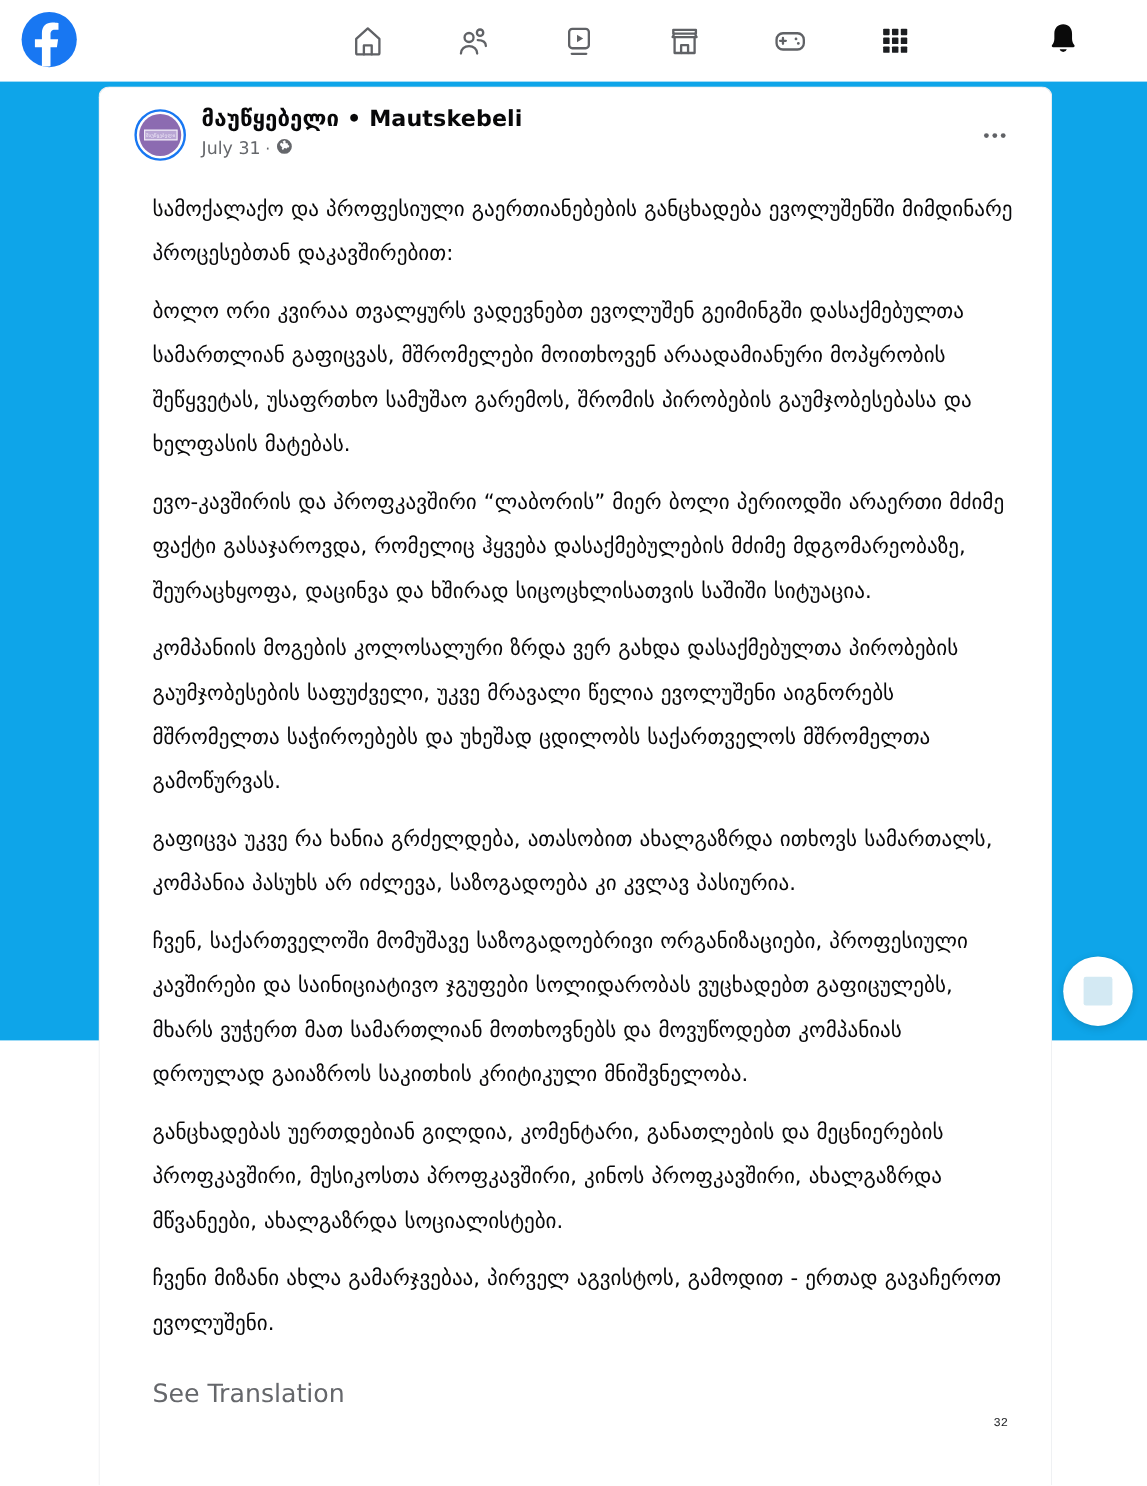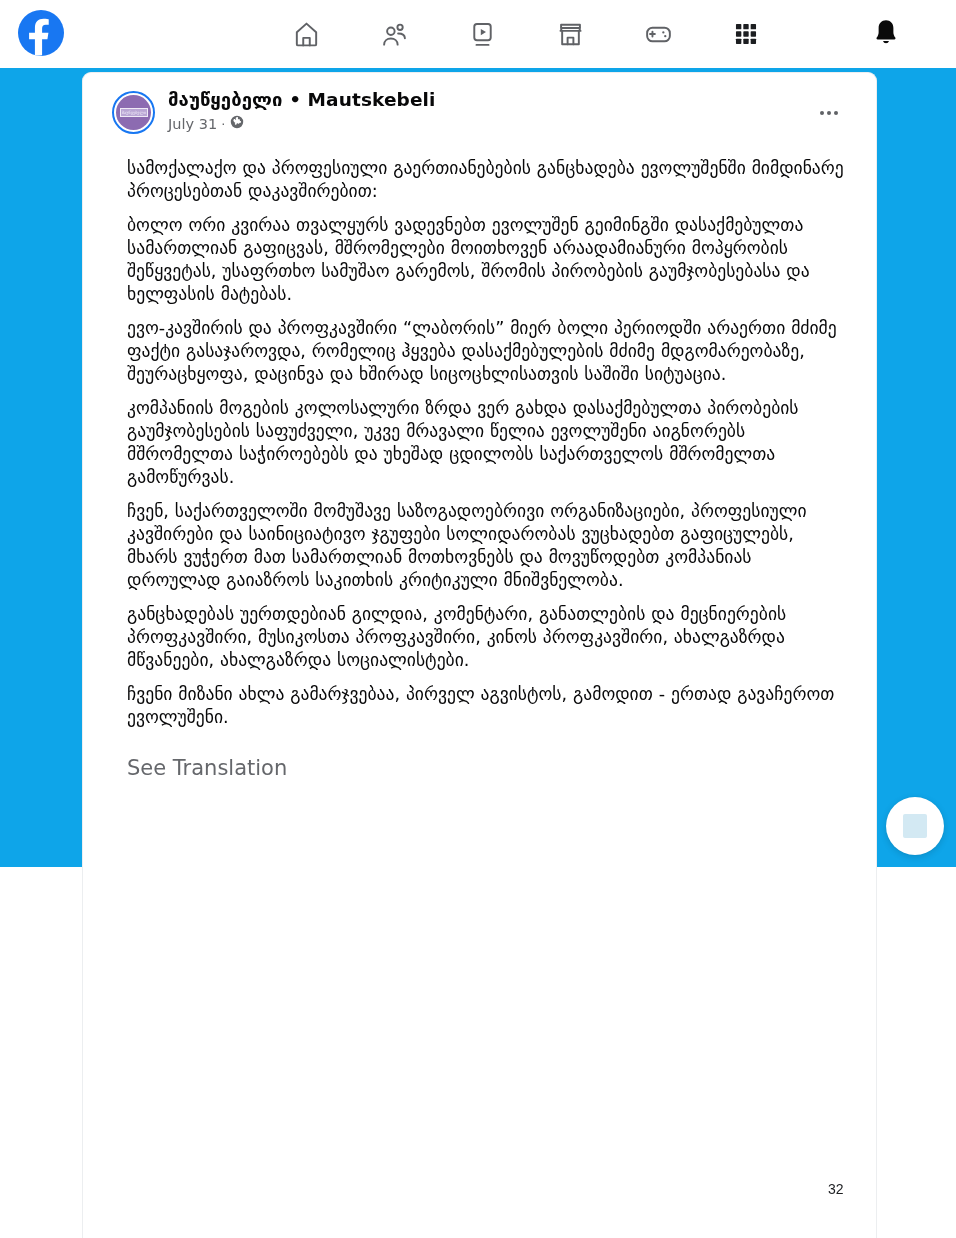--- a/index.html
+++ b/index.html
@@ -119,42 +119,42 @@
   }
 
   
   .post-body {
     padding: 0 30px 0 44px;
     margin-top: 6px;
   }
   .para {
     font-family: "DejaVu Sans", "Liberation Sans", sans-serif;
     font-size: 17.6px;
-    line-height: 23px;
+    line-height: 37px;
     color: #080809;
     margin-bottom: 11px;
     letter-spacing: 0;
     word-spacing: .3px;
   }
   .see-translation {
     margin-top: 16px;
     font-size: 21px;
     color: #65676b;
     font-weight: 400;
     cursor: pointer;
     display: inline-block;
   }
 
   
   .page-number {
     position: absolute;
     left: 828px; top: 1181px;
-    font-size: 14px;
+    font-size: 10px;
     color: #1c1e21;
-    font-family: Liberation Sans, sans-serif;
+    font-family: Liberation Mono, monospace;
   }
   .fab {
     position: absolute;
     right: 12px; bottom: 12px;
     width: 58px; height: 58px;
     border-radius: 50%;
     background: #ffffff;
     box-shadow: 0 2px 7px rgba(0,0,0,.14), 0 0 1px rgba(0,0,0,.10);
     display: flex; align-items: center; justify-content: center;
     cursor: pointer;
@@ -290,20 +290,21 @@
           <i></i>
           <i></i>
       </div>
     </div>
 
     <div class="post-body">
       <p class="para">სამოქალაქო და პროფესიული გაერთიანებების განცხადება ევოლუშენში მიმდინარე პროცესებთან დაკავშირებით:</p>
       <p class="para">ბოლო ორი კვირაა თვალყურს ვადევნებთ ევოლუშენ გეიმინგში დასაქმებულთა სამართლიან გაფიცვას, მშრომელები მოითხოვენ არაადამიანური მოპყრობის შეწყვეტას, უსაფრთხო სამუშაო გარემოს, შრომის პირობების გაუმჯობესებასა და ხელფასის მატებას.</p>
       <p class="para">ევო-კავშირის და პროფკავშირი “ლაბორის” მიერ ბოლი პერიოდში არაერთი მძიმე ფაქტი გასაჯაროვდა, რომელიც ჰყვება დასაქმებულების მძიმე მდგომარეობაზე, შეურაცხყოფა, დაცინვა და ხშირად სიცოცხლისათვის საშიში სიტუაცია.</p>
       <p class="para">კომპანიის მოგების კოლოსალური ზრდა ვერ გახდა დასაქმებულთა პირობების გაუმჯობესების საფუძველი, უკვე მრავალი წელია ევოლუშენი აიგნორებს მშრომელთა საჭიროებებს და უხეშად ცდილობს საქართველოს მშრომელთა გამოწურვას.</p>
+      <p class="para">გაფიცვა უკვე რა ხანია გრძელდება, ათასობით ახალგაზრდა ითხოვს სამართალს, კომპანია პასუხს არ იძლევა, საზოგადოება კი კვლავ პასიურია.</p>
       <p class="para">ჩვენ, საქართველოში მომუშავე საზოგადოებრივი ორგანიზაციები, პროფესიული კავშირები და საინიციატივო ჯგუფები სოლიდარობას ვუცხადებთ გაფიცულებს, მხარს ვუჭერთ მათ სამართლიან მოთხოვნებს და მოვუწოდებთ კომპანიას დროულად გაიაზროს საკითხის კრიტიკული მნიშვნელობა.</p>
       <p class="para">განცხადებას უერთდებიან გილდია, კომენტარი, განათლების და მეცნიერების პროფკავშირი, მუსიკოსთა პროფკავშირი, კინოს პროფკავშირი, ახალგაზრდა მწვანეები, ახალგაზრდა სოციალისტები.</p>
       <p class="para">ჩვენი მიზანი ახლა გამარჯვებაა, პირველ აგვისტოს, გამოდით - ერთად გავაჩეროთ ევოლუშენი.</p>
 
       <div class="see-translation">See Translation</div>
     </div>
   </div>
 
   <div class="page-number">32</div>
 

